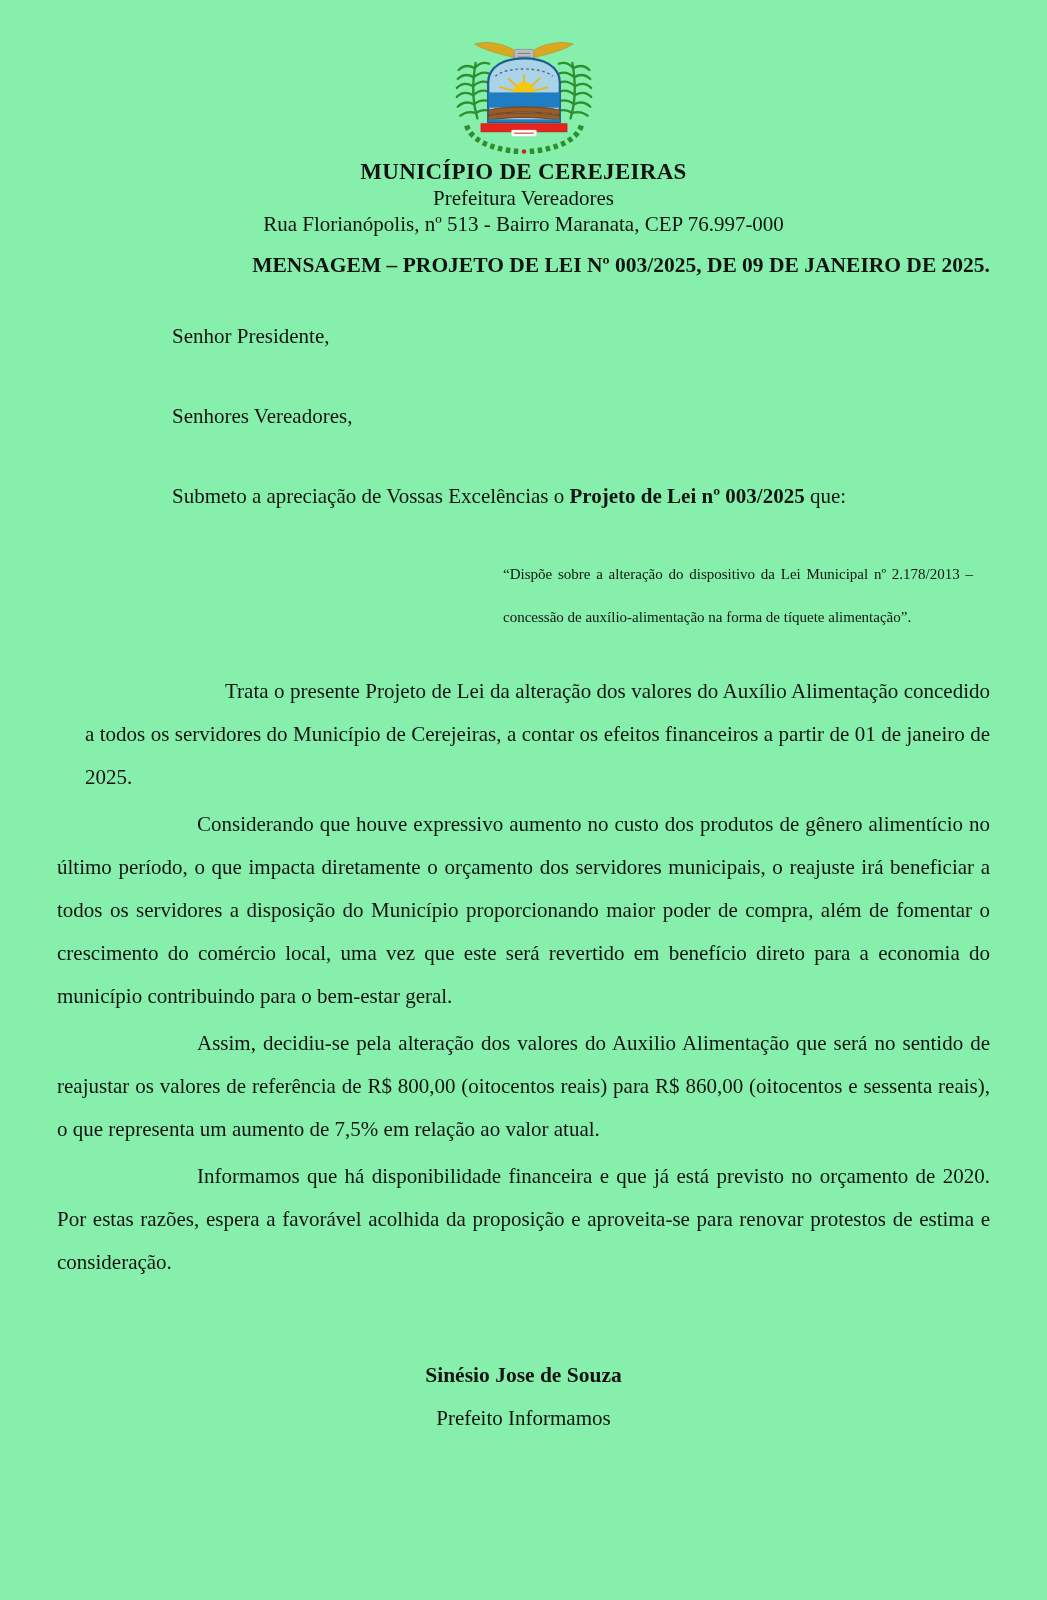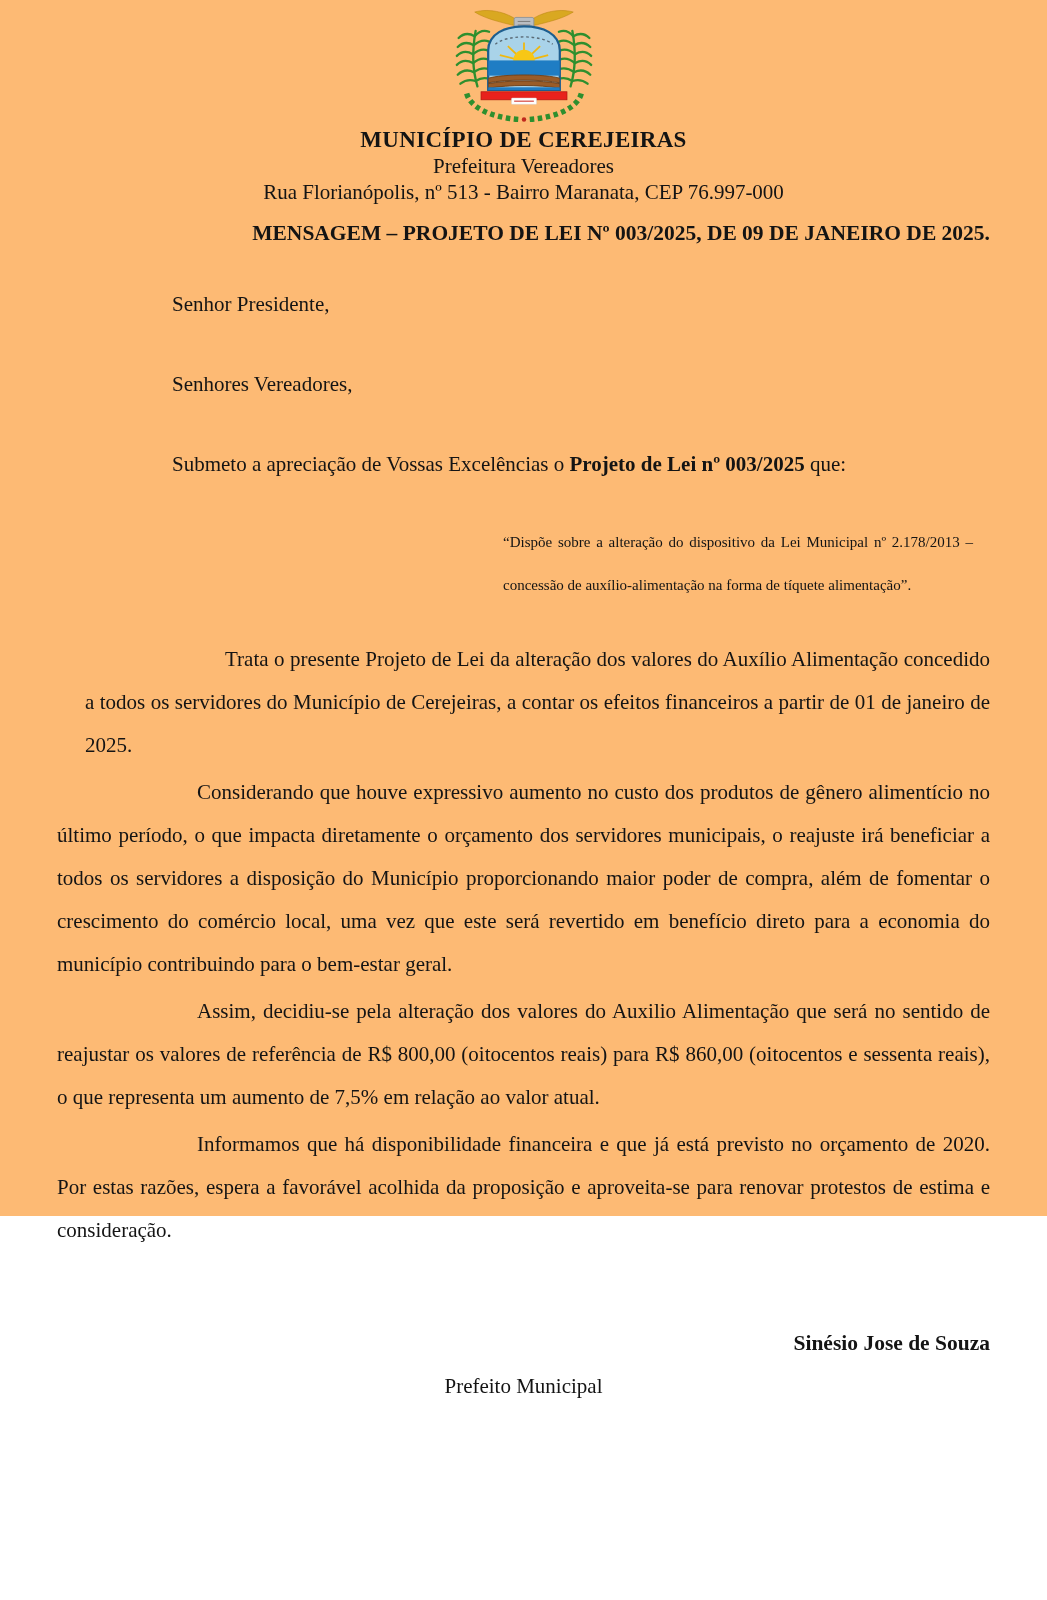--- a/index.html
+++ b/index.html
@@ -8,23 +8,23 @@
     background: #ffffff;
     width: 1047px;
     height: 1600px;
     overflow: hidden;
     font-family: "Liberation Serif", serif;
     color: #141414;
   }
   .page {
     box-sizing: border-box;
     width: 1047px;
-    height: 1216px;
-    padding: 4px 57px 0 57px;
-    background: #fdba74;
+    height: 1600px;
+    padding: 36px 57px 0 57px;
+    background: #86efac;
   }
   .doc-header { text-align: center; }
   .coat { line-height: 0; margin-bottom: 2px; }
   .muni-name {
     font-size: 23px;
     font-weight: bold;
     letter-spacing: 0.3px;
     line-height: 27px;
   }
   .muni-sub  { font-size: 21px; line-height: 26px; }
@@ -55,21 +55,21 @@
   }
   .para {
     font-size: 21px;
     line-height: 43px;
     text-align: justify;
     text-indent: 140px;
     margin: 4px 0 0 0;
   }
   .p1 { margin-top: 31px; margin-left: 28px; }
   .signature { text-align: center; margin-top: 76px; }
-  .sig-name { font-size: 21.5px; font-weight: bold; line-height: 30px; text-align: right; }
+  .sig-name { font-size: 21.5px; font-weight: bold; line-height: 30px; }
   .sig-role { font-size: 21px; line-height: 30px; margin-top: 13px; }
 </style>
 </head>
 <body>
 
 <div class="page">
 
   <header class="doc-header">
     <div class="coat">
       <svg viewBox="0 0 200 134" width="180" height="120" aria-hidden="true">
@@ -162,16 +162,16 @@
 
   <blockquote class="quote">“Dispõe sobre a alteração do dispositivo da Lei Municipal nº 2.178/2013 – concessão de auxílio-alimentação na forma de tíquete alimentação”.</blockquote>
 
   <p class="para p1">Trata o presente Projeto de Lei da alteração dos valores do Auxílio Alimentação concedido a todos os servidores do Município de Cerejeiras, a contar os efeitos financeiros a partir de 01 de janeiro de 2025.</p>
   <p class="para p2">Considerando que houve expressivo aumento no custo dos produtos de gênero alimentício no último período, o que impacta diretamente o orçamento dos servidores municipais, o reajuste irá beneficiar a todos os servidores a disposição do Município proporcionando maior poder de compra, além de fomentar o crescimento do comércio local, uma vez que este será revertido em benefício direto para a economia do município contribuindo para o bem-estar geral.</p>
   <p class="para p3">Assim, decidiu-se pela alteração dos valores do Auxilio Alimentação que será no sentido de reajustar os valores de referência de R$ 800,00 (oitocentos reais) para R$ 860,00 (oitocentos e sessenta reais), o que representa um aumento de 7,5% em relação ao valor atual.</p>
   <p class="para p4">Informamos que há disponibilidade financeira e que já está previsto no orçamento de 2020. Por estas razões, espera a favorável acolhida da proposição e aproveita-se para renovar protestos de estima e consideração.</p>
 
   <div class="signature">
     <div class="sig-name">Sinésio Jose de Souza</div>
-    <div class="sig-role">Prefeito Municipal</div>
+    <div class="sig-role">Prefeito Informamos</div>
   </div>
 
 </div>
 
 </body></html>

